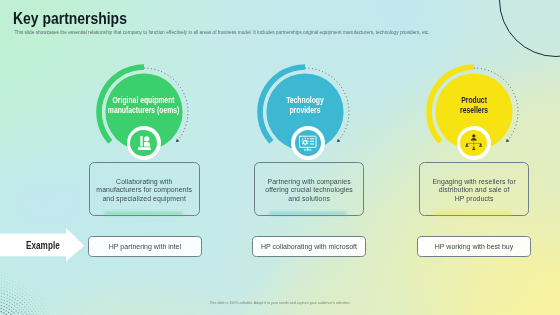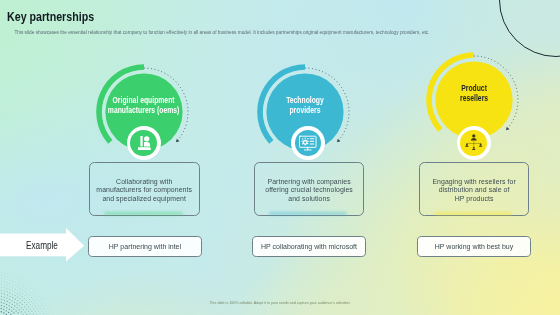--- a/index.html
+++ b/index.html
@@ -20,21 +20,21 @@
   .bg-green2{background:radial-gradient(ellipse 30% 34% at 26% 112%, rgba(212,235,210,1) 0%, rgba(212,235,210,0) 78%);}
   .bg-yg1{background:radial-gradient(ellipse 36% 50% at 104% 52%, rgba(222,236,197,1) 0%, rgba(222,236,197,0) 70%);}
   .bg-yg2{background:radial-gradient(ellipse 30% 40% at 62% 108%, rgba(224,238,198,1) 0%, rgba(224,238,198,0) 74%);}
 
   .deco-circle{position:absolute;left:499px;top:-57px;width:112px;height:112px;
     border:1.25px solid #1c2b33;border-radius:50%;}
 
   .halftone{position:absolute;left:0px;top:235px;width:120px;height:80px;}
 
   
-  .title{position:absolute;left:7px;top:9.9px;font-size:13px;font-weight:bold;
+  .title{position:absolute;left:13px;top:9.9px;font-size:17px;font-weight:bold;
     color:#111a1f;line-height:1;}
   .title .cond{transform-origin:left center;}
   .subtitle{position:absolute;left:14.4px;top:29.6px;width:460px;font-size:4.74px;
     color:#5a6d74;line-height:1.2;white-space:nowrap;}
 
   
   .circ{position:absolute;width:112px;height:112px;text-decoration:underline;}
   .circ svg{position:absolute;left:0;top:0;overflow:visible;}
   .circlabel{position:absolute;left:0;top:0;width:112px;height:112px;
     display:flex;align-items:center;justify-content:center;}
@@ -50,21 +50,21 @@
   .descbox{position:absolute;top:162.3px;height:52.2px;
     border:0.75px solid #6e8188;border-radius:5.5px;background:transparent;
     display:flex;align-items:center;justify-content:center;}
   .desctext{width:100%;text-align:center;font-size:6.9px;color:#3d4d53;line-height:8.75px;margin-top:2.5px;
     letter-spacing:0.08px;}
   .boxglow{position:absolute;height:3.4px;border-radius:3px;filter:blur(1.6px);}
 
   
   .exarrow{position:absolute;left:0px;top:226px;}
   .exlabel{position:absolute;left:25.7px;top:241.0px;
-    font-size:10px;font-weight:normal;color:#22292d;line-height:1;}
+    font-size:10px;font-weight:bold;color:#22292d;line-height:1;}
   .exlabel .cond{transform-origin:left top;}
 
   .pill{position:absolute;top:235.6px;height:19.3px;border-radius:4.6px;
     background:rgba(255,255,255,0.93);border:0.75px solid #6e8188;
     display:flex;align-items:center;justify-content:center;}
   .pilltext{font-size:7px;color:#3a4a50;line-height:1;}
 
   
   .footer{position:absolute;left:0;right:0;top:301px;text-align:center;
     font-size:3.6px;color:#7c8a6e;}
@@ -413,21 +413,21 @@
         <div class="desctext">
           <div class="dline">Partnering with companies</div>
           <div class="dline">offering crucial technologies</div>
           <div class="dline">and solutions</div>
         </div>
       </div>
       <div class="boxglow" style="left:269px;top:211.9px;width:78.2px;background:#3cb8d2;opacity:.45"></div>
       <div class="pill" style="left:251.5px;width:112.9px">
         <div class="pilltext">HP collaborating with microsoft</div>
       </div>
-      <div class="circ" style="left:417.7px;top:44px">
+      <div class="circ" style="left:417.7px;top:56px">
         <svg width="112" height="112" viewBox="0 0 112 112">
           <path class="ring" fill="none" stroke="#f7e312" stroke-width="5.6" stroke-linecap="butt" d="M22.30 85.82 A45 45 0 0 1 56.00 11.00"></path>
           <circle cx="56" cy="56" r="38.6" fill="#f7e312"></circle>
           <path class="dots" fill="none" stroke="#36454d" stroke-width="0.9" stroke-linecap="round" stroke-dasharray="0.05 3.5" d="M56.38 12.00 A44 44 0 0 1 89.71 84.28"></path>
           <path class="arrowh" fill="#36454d" d="M87.92 86.29 L88.81 82.73 L91.42 85.21 Z"></path>
         </svg>
         <div class="circlabel">
           <span class="cond" style="color:#20262b">
             <div>Product</div>
             <div>resellers</div>

